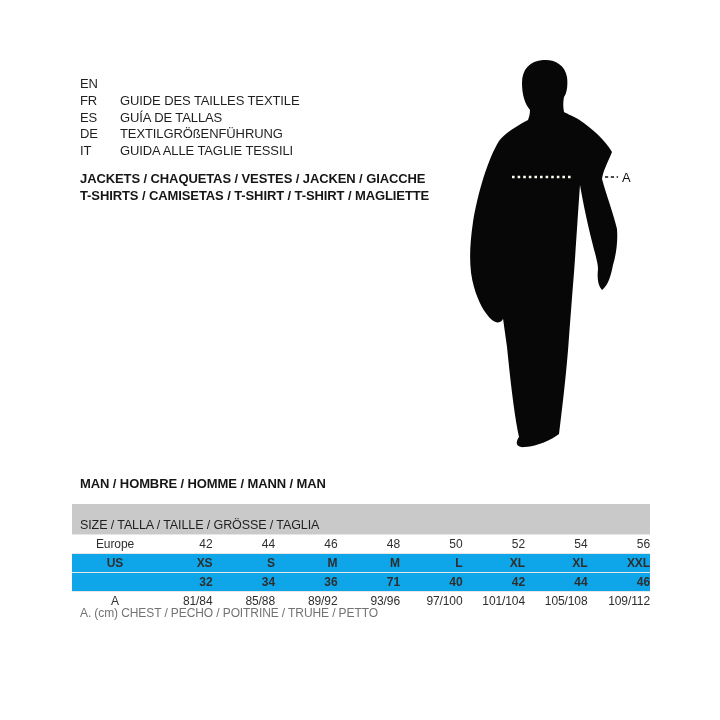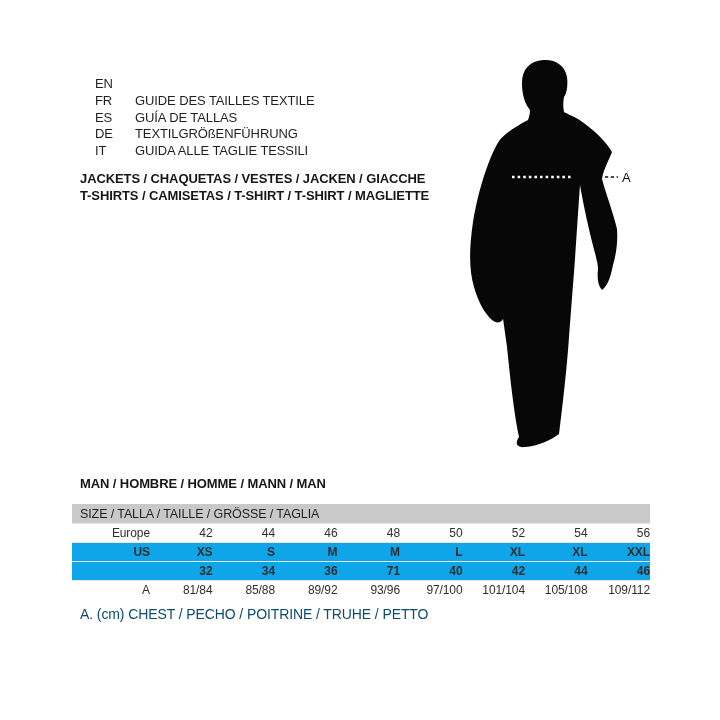--- a/index.html
+++ b/index.html
@@ -2,45 +2,45 @@
 <html><head>
 <meta charset="utf-8">
 <style>
   html,body{margin:0;padding:0;}
   .page{
     position:relative;width:720px;height:720px;background:#ffffff;
     font-family:"Liberation Sans","DejaVu Sans",sans-serif;
     color:#1f1f1f;overflow:hidden;letter-spacing:-0.1px;
   }
   
-  .lang-list{position:absolute;left:95px;top:76px;font-size:13px;line-height:16.8px;}
+  .lang-list{position:absolute;left:80px;top:76px;font-size:13px;line-height:16.8px;}
   .lang-row{display:flex;}
   .lang-code{width:40px;flex:0 0 40px;}
   
   .product-lines{position:absolute;left:80px;top:170px;font-size:13px;font-weight:700;line-height:17px;color:#161616;}
   
   .figure{position:absolute;left:450px;top:57px;width:210px;height:400px;}
   
   .man-title{position:absolute;left:80px;top:476px;font-size:13px;font-weight:700;color:#161616;}
   
   .size-table{
     position:absolute;left:72px;top:504px;width:578px;
     border-collapse:collapse;table-layout:fixed;font-size:12px;color:#2e2e2e;
   }
   .size-table col.c-label{width:78px;}
   .size-table thead th{
     background:#c9c9c9;color:#1f1f1f;font-weight:400;text-align:left;
-    height:17px;padding:1px 0 1px 8px;font-size:12.5px;margin-top:34px;
+    height:17px;padding:12px 0 1px 8px;font-size:12.5px;margin-top:34px;
   }
   .size-table tbody td{height:16px;text-align:right;padding:1px 0;}
-  .size-table tbody td.lbl{text-align:right;padding-left:8px;}
+  .size-table tbody td.lbl{text-align:center;padding-left:8px;}
   .size-table tbody tr{border-top:1px solid #e6e6e6;}
   .size-table tbody tr.shaded{background:#0ea5e9;font-weight:bold;}
   
-  .footnote{position:absolute;left:80px;top:606px;font-size:14px;color:#0c4a6e;}
+  .footnote{position:absolute;left:80px;top:606px;font-size:12px;color:#737373;}
 </style>
 </head>
 <body>
 
 <div class="page">
 
   <div class="lang-list">
     <div class="lang-row">
       <span class="lang-code">EN</span>
     </div>

